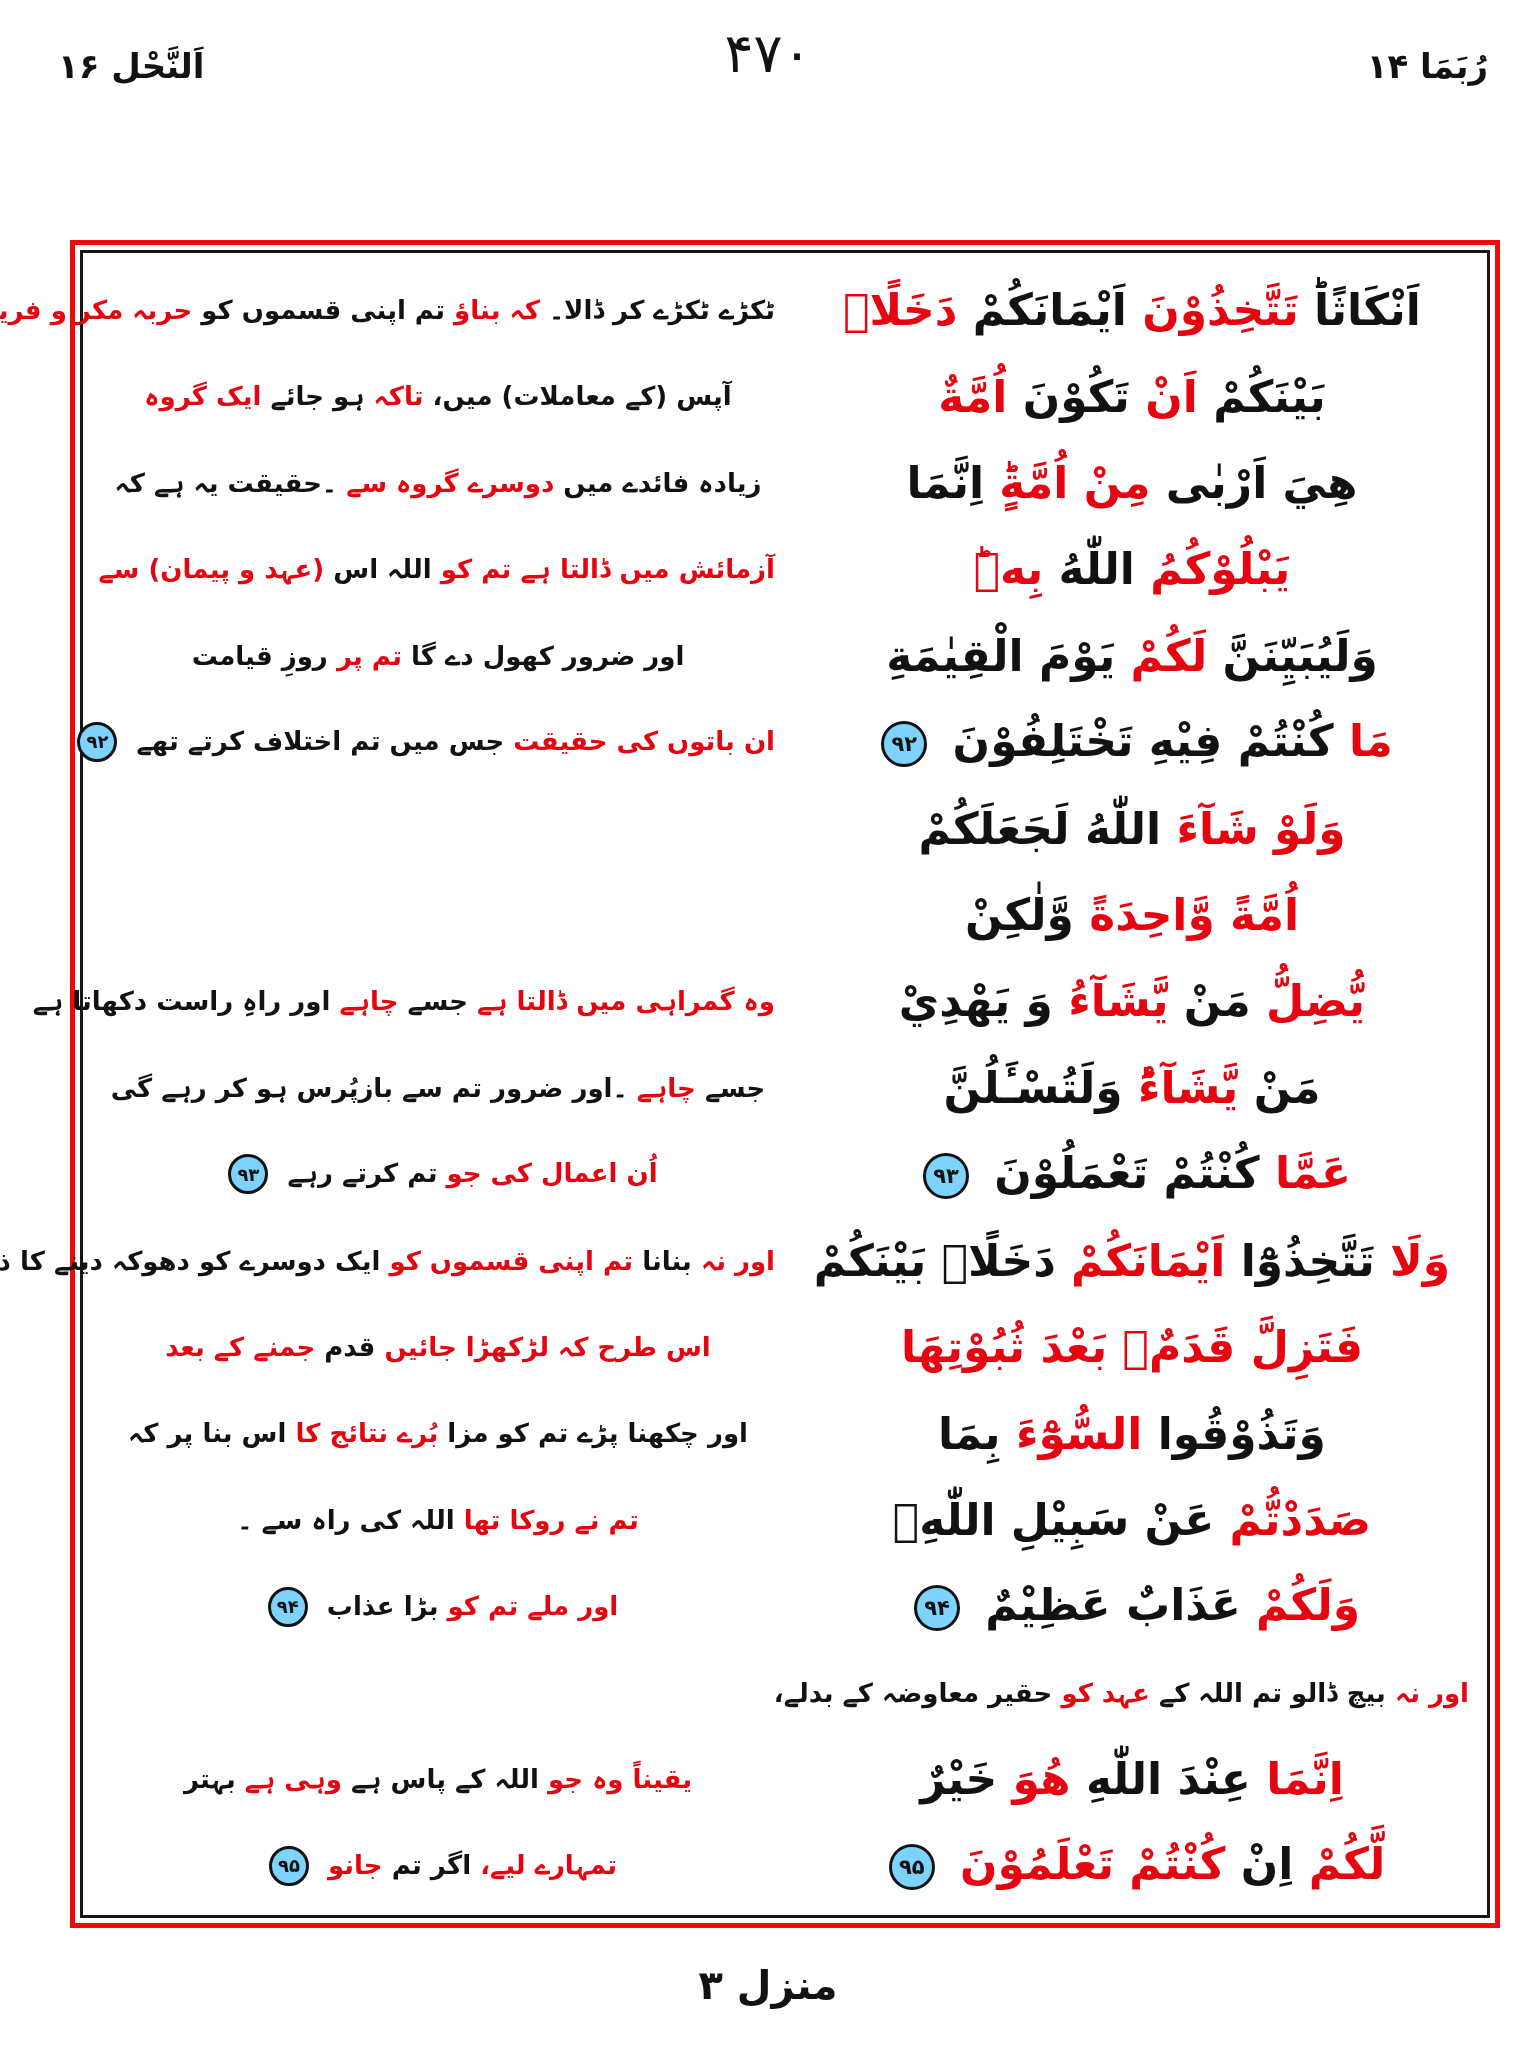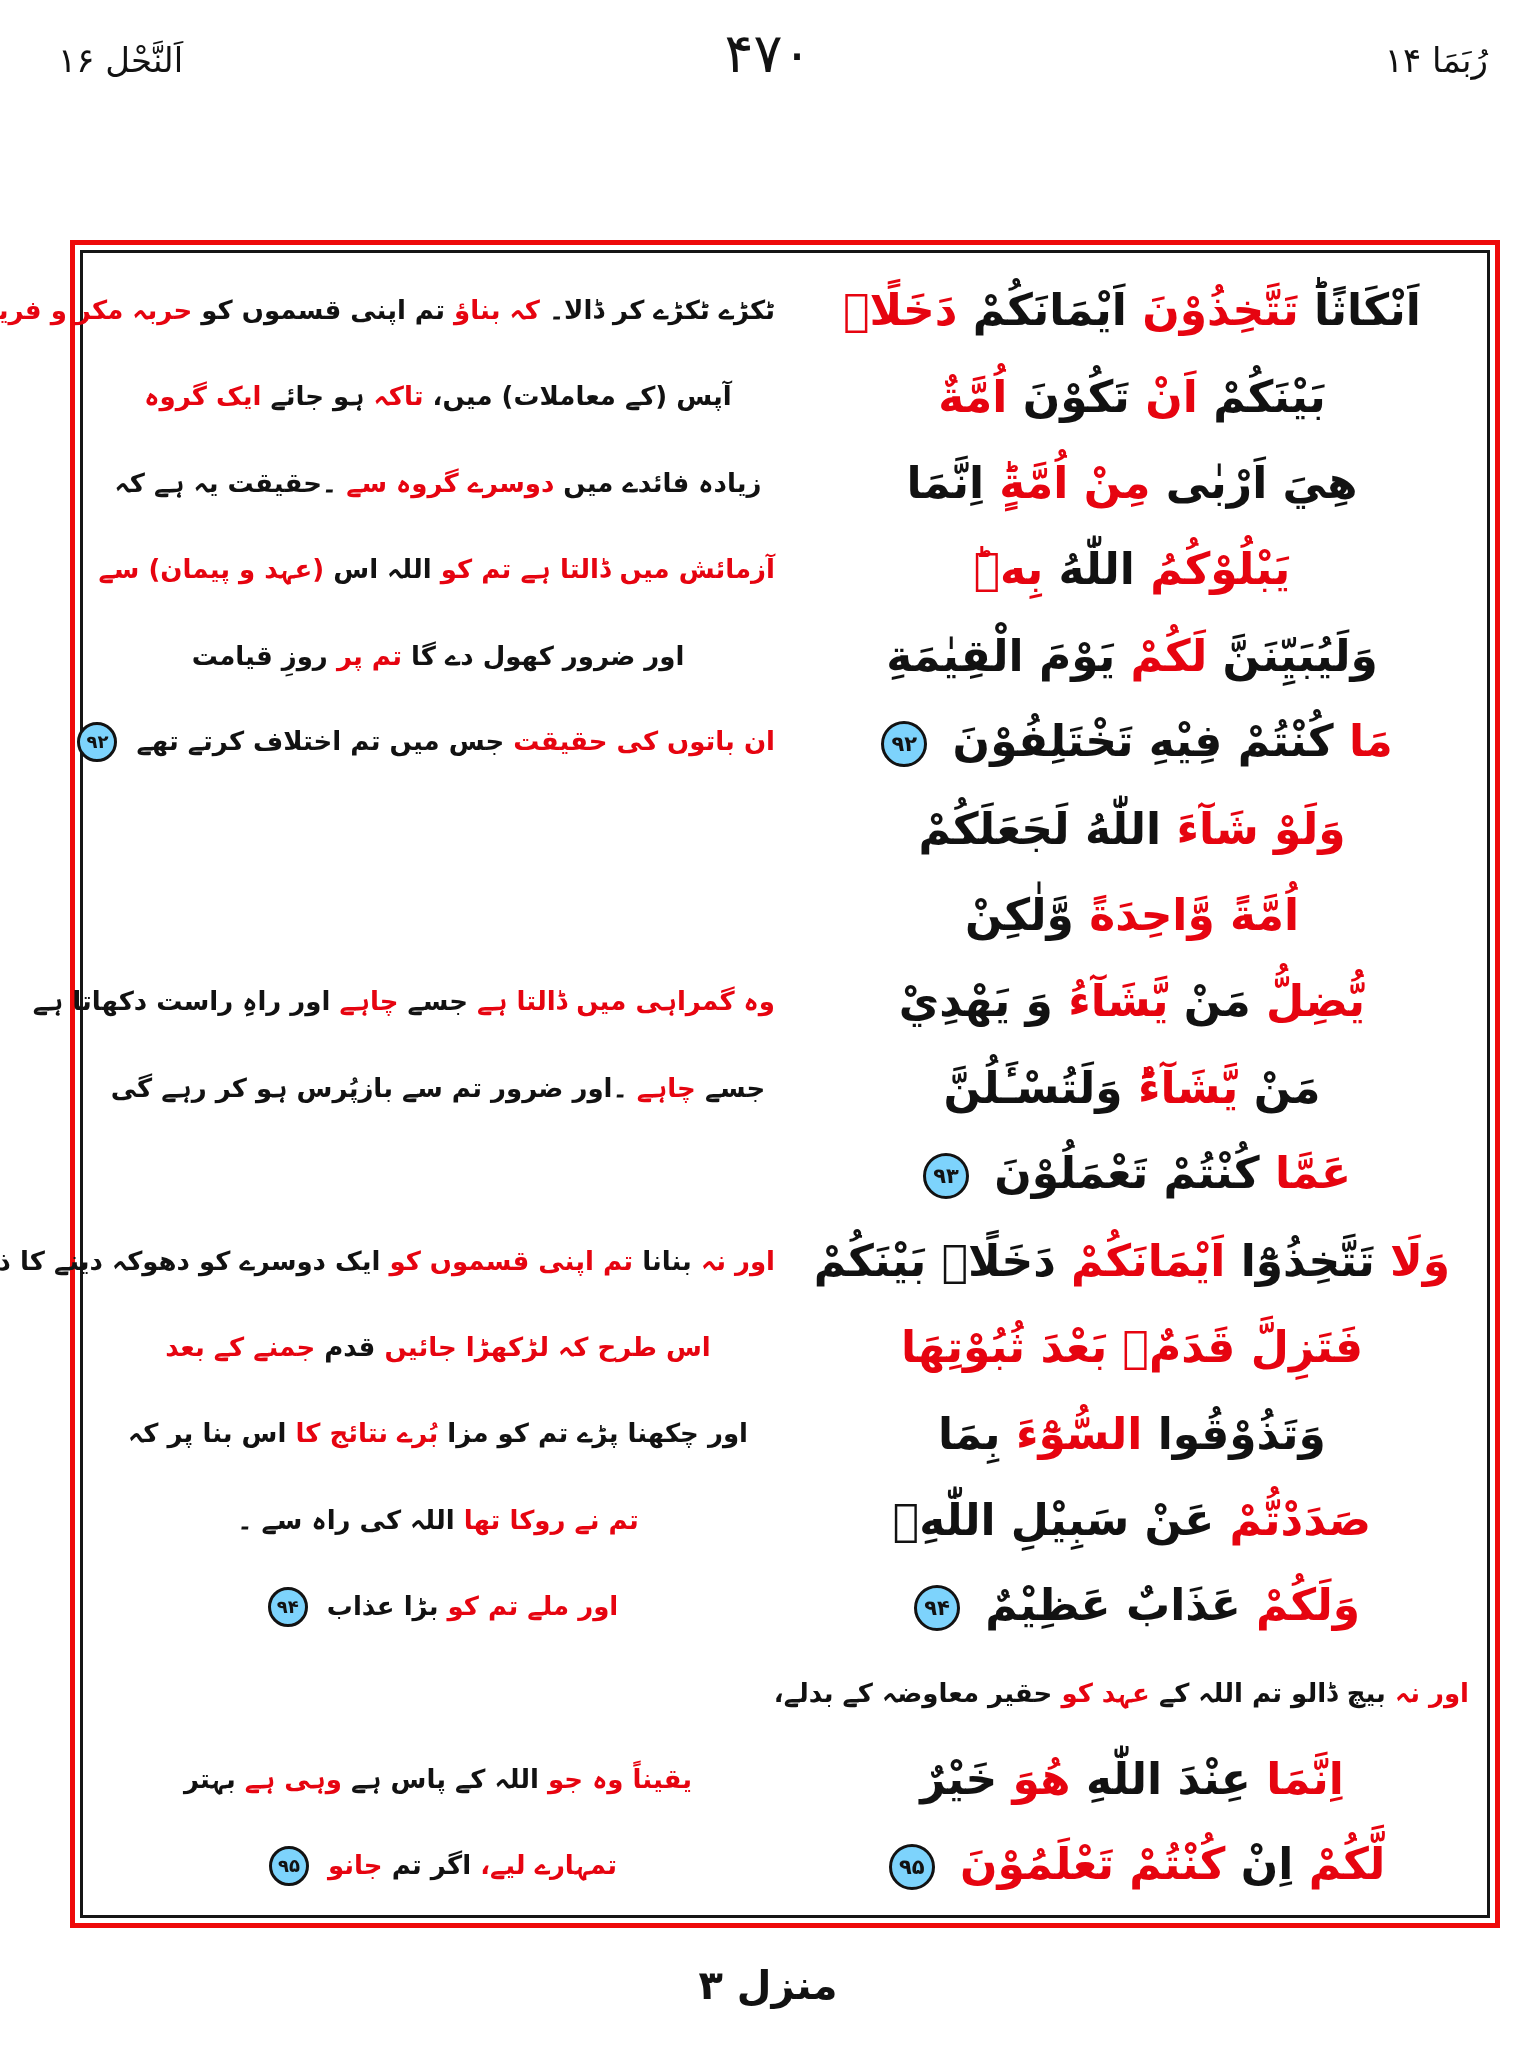--- a/index.html
+++ b/index.html
@@ -2,21 +2,21 @@
 <html lang="ur" dir="rtl"><head>
 <meta charset="utf-8">
 <style>
   html,body{margin:0;padding:0;}
   body{
     width:1536px;height:2048px;position:relative;background:#ffffff;
     font-family:"DejaVu Sans",sans-serif;color:#121212;overflow:hidden;
   }
   
   .page-header{position:absolute;top:22px;left:40px;right:40px;height:90px;direction:ltr;}
-  .hdr{position:absolute;top:18px;font-weight:400;color:#121212;white-space:nowrap;}
+  .hdr{position:absolute;top:24px;font-weight:700;color:#121212;white-space:nowrap;}
   .hdr-left{left:18px;font-size:34px;}
   .hdr-center{left:50%;transform:translateX(-50%);top:0;font-size:54px;font-weight:400;}
   .hdr-right{right:8px;font-size:34px;}
   
   .frame{
     position:absolute;left:70px;top:240px;width:1430px;height:1688px;
     border:5px solid #ee0a0a;box-sizing:border-box;padding:5px;
   }
   .frame-inner{
     width:100%;height:100%;box-sizing:border-box;border:3px solid #161616;
@@ -92,20 +92,21 @@
         <div class="row">
           <div class="cell arabic"><span class="seg-r">يُّضِلُّ</span> <span class="seg-b">مَنْ</span> <span class="seg-r">يَّشَآءُ</span> <span class="seg-b">وَ يَهْدِيْ</span> </div>
           <div class="cell urdu"><span class="seg-r">وہ گمراہی میں ڈالتا ہے</span> <span class="seg-b">جسے</span> <span class="seg-r">چاہے</span> <span class="seg-b">اور راہِ راست دکھاتا ہے</span> </div>
         </div>
         <div class="row">
           <div class="cell arabic"><span class="seg-b">مَنْ</span> <span class="seg-r">يَّشَآءُؕ</span> <span class="seg-b">وَلَتُسْـَٔلُنَّ</span> </div>
           <div class="cell urdu"><span class="seg-b">جسے</span> <span class="seg-r">چاہے</span> <span class="seg-b">۔اور ضرور تم سے بازپُرس ہو کر رہے گی</span> </div>
         </div>
         <div class="row">
           <div class="cell arabic"><span class="seg-r">عَمَّا</span> <span class="seg-b">كُنْتُمْ تَعْمَلُوْنَ</span> <span class="verse-badge">۹۳</span> </div>
+          <div class="cell urdu"><span class="seg-r">اُن اعمال کی جو</span> <span class="seg-b">تم کرتے رہے</span> <span class="verse-badge">۹۳</span> </div>
         </div>
         <div class="row">
           <div class="cell arabic"><span class="seg-r">وَلَا</span> <span class="seg-b">تَتَّخِذُوْٓا</span> <span class="seg-r">اَيْمَانَكُمْ</span> <span class="seg-b">دَخَلًاۢ بَيْنَكُمْ</span> </div>
           <div class="cell urdu"><span class="seg-r">اور نہ</span> <span class="seg-b">بنانا</span> <span class="seg-r">تم اپنی قسموں کو</span> <span class="seg-b">ایک دوسرے کو دھوکہ دینے کا ذریعہ</span> </div>
         </div>
         <div class="row">
           <div class="cell arabic"><span class="seg-r">فَتَزِلَّ قَدَمٌۢ بَعْدَ ثُبُوْتِهَا</span> </div>
           <div class="cell urdu"><span class="seg-r">اس طرح کہ لڑکھڑا جائیں</span> <span class="seg-b">قدم</span> <span class="seg-r">جمنے کے بعد</span> </div>
         </div>
         <div class="row">

